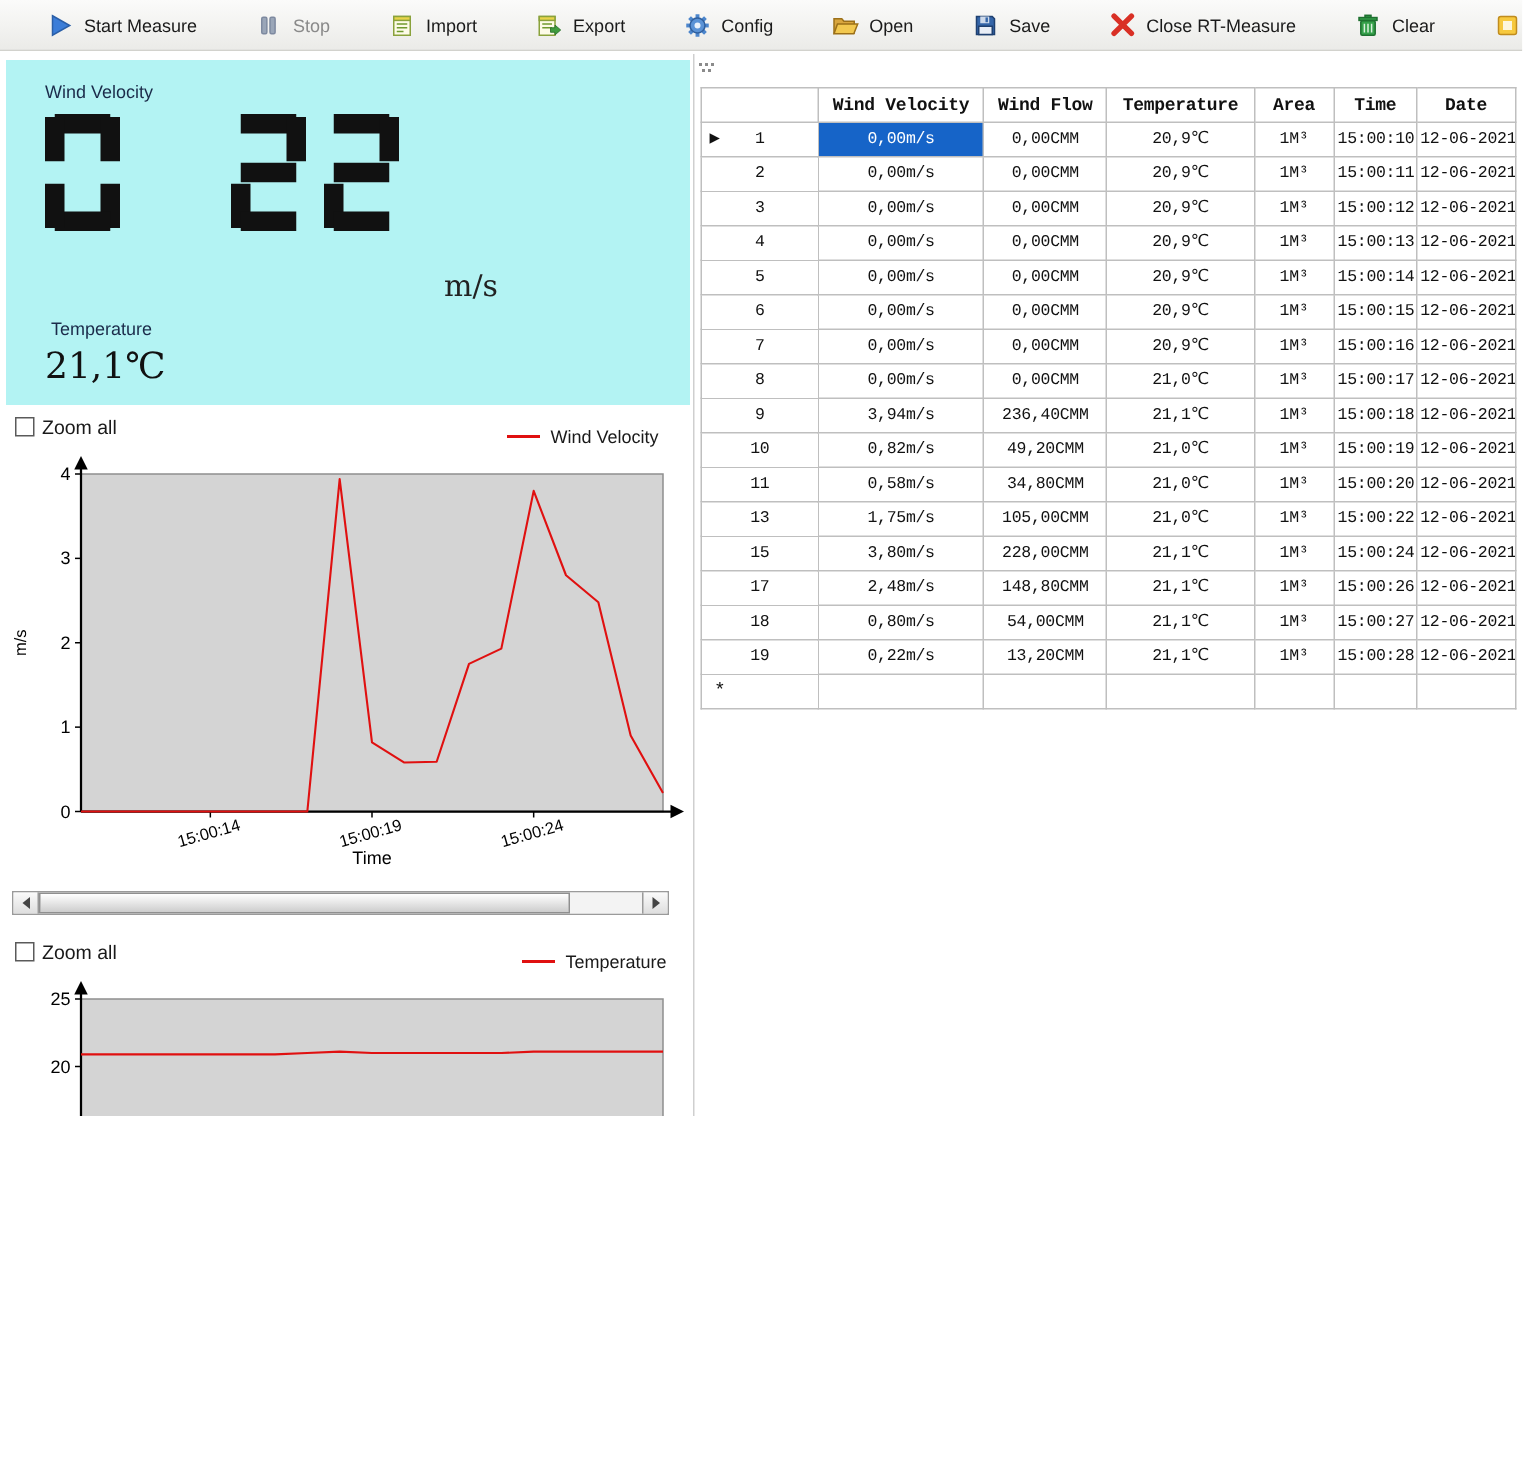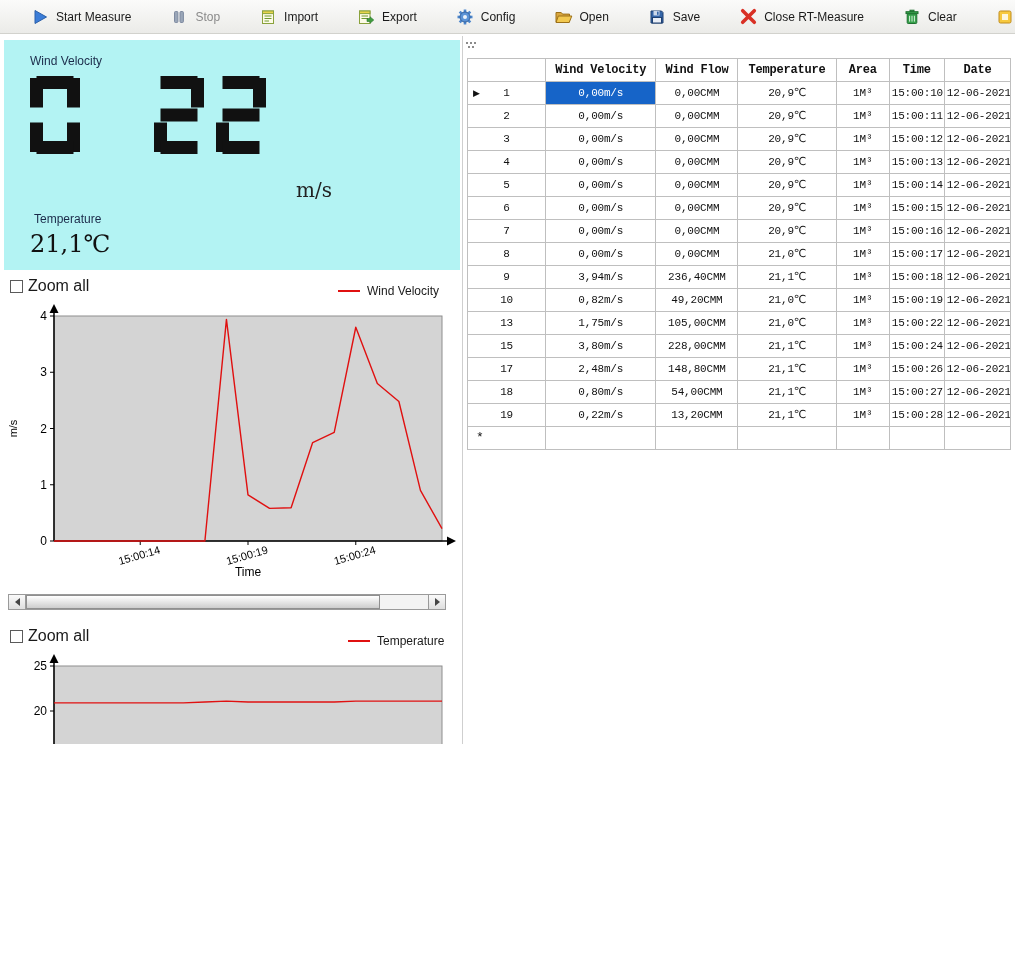--- a/index.html
+++ b/index.html
@@ -22,21 +22,21 @@
   .lcd-digits{position:absolute;left:26px;top:36px;}
   .lcd-unit{position:absolute;left:292px;top:138px;font-family:"DejaVu Serif","DejaVu Sans",serif;font-size:20px;color:#222;}
   .lcd-temp-label{position:absolute;left:30px;top:172px;font-size:12px;color:#1b2b4a;}
   .lcd-temp-value{position:absolute;left:26px;top:190px;font-family:"DejaVu Serif","DejaVu Sans",serif;font-size:24px;color:#111;}
 
   
   .chart-block{position:absolute;left:0;width:462px;}
   #chart1-block{top:272px;height:348px;}
   #chart2-block{top:622px;height:348px;}
   .zoom-all{position:absolute;left:10px;top:5px;display:inline-flex;align-items:center;gap:5px;
-            font-size:16px;cursor:pointer;}
+            font-size:13px;cursor:pointer;}
   .cb{width:13px;height:13px;background:#fff;border:1px solid #5a5a5a;box-sizing:border-box;}
   .legend{position:absolute;top:12px;display:flex;align-items:center;gap:7px;font-size:12px;}
   #chart1-block .legend{left:338px;}
   #chart2-block .legend{left:348px;}
   .legend-line{width:22px;height:2px;background:#e01010;}
   .chart-svg{position:absolute;left:2px;top:32px;}
   .hscroll{position:absolute;left:8px;top:322px;width:438px;height:16px;display:flex;
            background:#efefef;border:1px solid #9a9a9a;box-sizing:border-box;}
   .sb-btn{width:16px;flex:none;background:linear-gradient(#fafafa,#dedede);
           display:flex;align-items:center;justify-content:center;cursor:pointer;}
@@ -418,20 +418,29 @@
           <tr>
             <td class="rowhdr">10</td>
             <td>0,82m/s</td>
             <td>49,20CMM</td>
             <td>21,0℃</td>
             <td>1M³</td>
             <td>15:00:19</td>
             <td>12-06-2021</td>
           </tr>
           <tr>
+            <td class="rowhdr">11</td>
+            <td>0,58m/s</td>
+            <td>34,80CMM</td>
+            <td>21,0℃</td>
+            <td>1M³</td>
+            <td>15:00:20</td>
+            <td>12-06-2021</td>
+          </tr>
+          <tr>
             <td class="rowhdr">13</td>
             <td>1,75m/s</td>
             <td>105,00CMM</td>
             <td>21,0℃</td>
             <td>1M³</td>
             <td>15:00:22</td>
             <td>12-06-2021</td>
           </tr>
           <tr>
             <td class="rowhdr">15</td>

